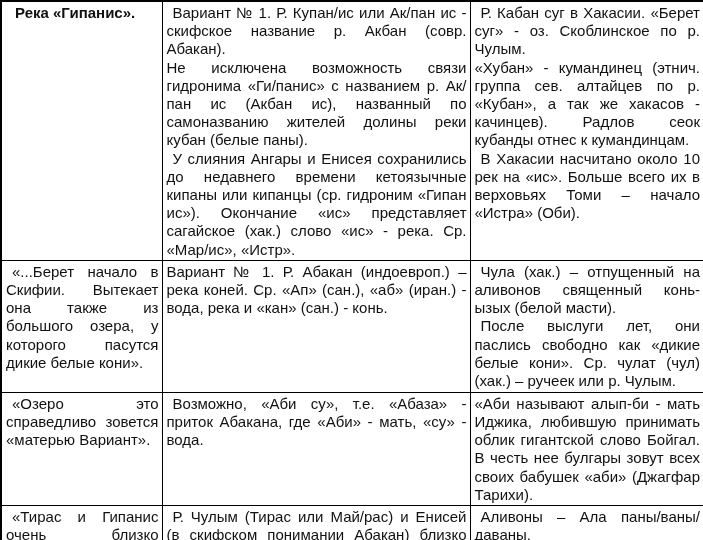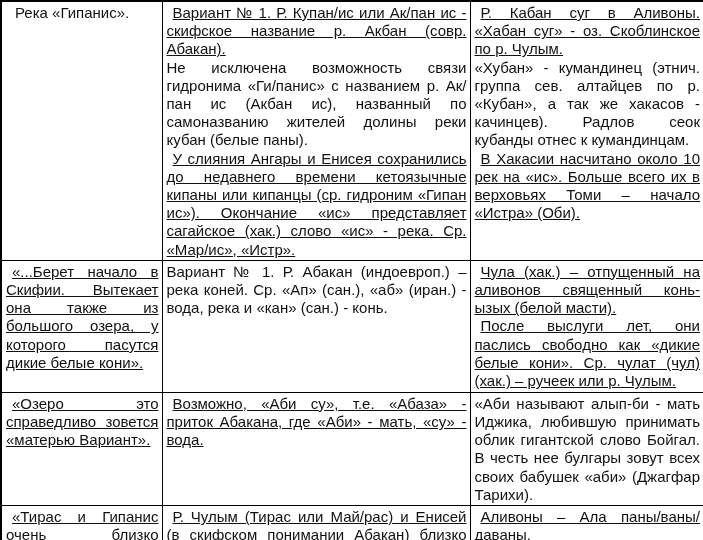--- a/index.html
+++ b/index.html
@@ -22,23 +22,23 @@
     overflow: hidden;
   }
   .doc-table col.c1 { width: 161px; }
   .doc-table col.c2 { width: 308px; }
   .doc-table col.c3 { width: 234px; }
   tr.r1 { height: 219px; }
   tr.r2 { height: 132px; }
   tr.r3 { height: 110px; }
   tr.r4 { height: 79px; }
   p.cellp { margin: 0; text-align: justify; }
-  p.ind { text-indent: 6px; text-decoration: underline; }
+  p.ind { text-indent: 6px; }
   p.ind-lg { text-indent: 9px; }
-  .bold { font-weight: normal; }
+  .bold { font-weight: bold; }
 </style>
 </head>
 <body>
 
 <table class="doc-table">
   <colgroup>
     <col class="c1">
     <col class="c2">
     <col class="c3">
   </colgroup>
@@ -46,21 +46,21 @@
     <tr class="r1">
       <td>
         <p class="cellp ind-lg bold">Река «Гипанис».</p>
       </td>
       <td>
         <p class="cellp ind">Вариант № 1. Р. Купан/ис или Ак/пан ис - скифское название р. Акбан (совр. Абакан).</p>
         <p class="cellp">Не исключена возможность связи гидронима «Ги/панис» с названием р. Ак/пан ис (Акбан ис), названный по самоназванию жителей долины реки кубан (белые паны).</p>
         <p class="cellp ind">У слияния Ангары и Енисея сохранились до недавнего времени кетоязычные кипаны или кипанцы (ср. гидроним «Гипан ис»). Окончание «ис» представляет сагайское (хак.) слово «ис» - река. Ср. «Мар/ис», «Истр».</p>
       </td>
       <td>
-        <p class="cellp ind">Р. Кабан суг в Аливоны. «Хабан суг» - оз. Скоблинское по р. Чулым.</p>
+        <p class="cellp ind">Р. Кабан суг в Хакасии. «Берет суг» - оз. Скоблинское по р. Чулым.</p>
         <p class="cellp">«Хубан» - кумандинец (этнич. группа сев. алтайцев по р. «Кубан», а так же хакасов - качинцев). Радлов сеок кубанды отнес к кумандинцам.</p>
         <p class="cellp ind">В Хакасии насчитано около 10 рек на «ис». Больше всего их в верховьях Томи – начало «Истра» (Оби).</p>
       </td>
     </tr>
     <tr class="r2">
       <td>
         <p class="cellp ind">«...Берет начало в Скифии. Вытекает она также из большого озера, у которого пасутся дикие белые кони».</p>
       </td>
       <td>
         <p class="cellp">Вариант № 1. Р. Абакан (индоевроп.) – река коней. Ср. «Ап» (сан.), «аб» (иран.) - вода, река и «кан» (сан.) - конь.</p>

